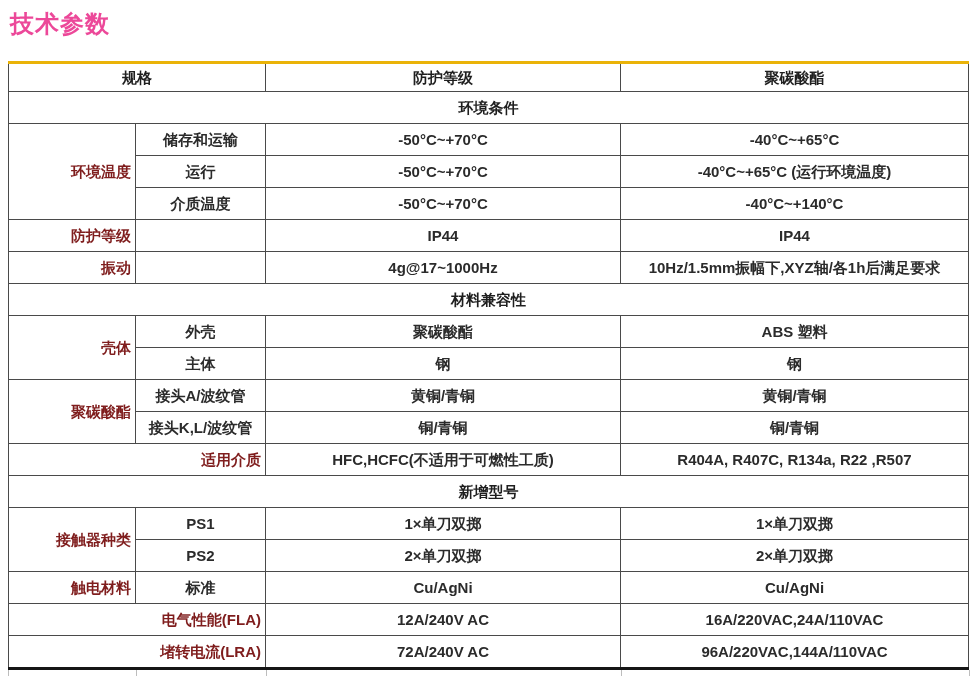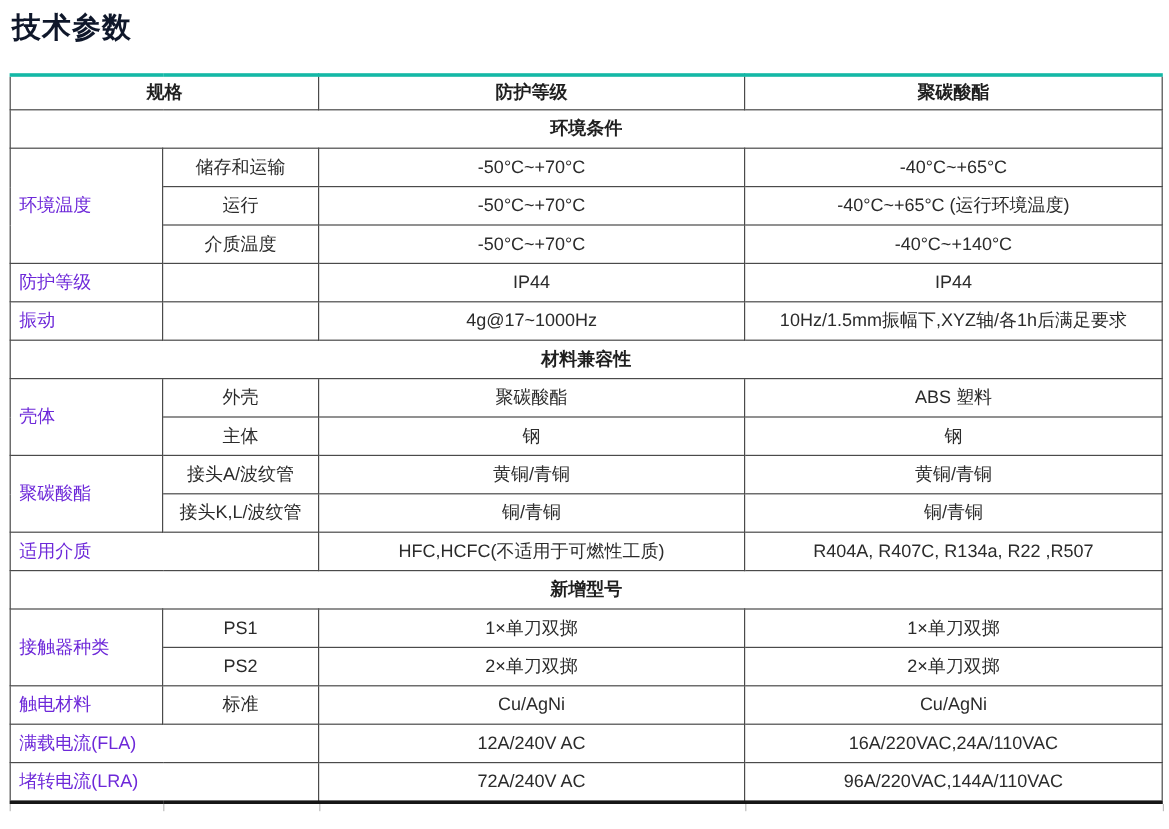--- a/index.html
+++ b/index.html
@@ -12,52 +12,52 @@
     font-family: "Liberation Sans", "DejaVu Sans", sans-serif;
     color: #231f20;
   }
   .page-title {
     font-size: 24px;
     font-weight: bold;
     margin: 0;
     padding: 10px 0 0 10px;
     line-height: 28px;
     letter-spacing: 1px;
-    color: #0f172a;
+    color: #ec4899;
   }
   table.spec-table {
     border-collapse: collapse;
     table-layout: fixed;
     width: 960px;
     margin: 23px 0 0 8px;
-    border-top: 3px solid #14b8a6;
+    border-top: 3px solid #eab308;
     border-bottom: 3px solid #161616;
   }
   .spec-table th, .spec-table td {
     border: 1px solid #4a4a4a;
     font-size: 15px;
     text-align: center;
     vertical-align: middle;
     padding: 0 4px;
     height: 31px;
     line-height: 18px;
     color: #2b2b2b;
-    font-weight: normal;
+    font-weight: bold;
     overflow: hidden;
     white-space: nowrap;
   }
   .spec-table th {
     height: 27px;
     font-weight: bold;
     color: #1f1f1f;
   }
   .spec-table td.label-cell {
-    text-align: left;
-    padding-left: 7px;
-    color: #6d28d9;
+    text-align: right;
+    padding-left: 21px;
+    color: #7f1d1d;
   }
   .spec-table tr.section-row td {
     font-weight: bold;
     color: #1f1f1f;
     font-family: Liberation Serif, serif;
   }
   
   .next-row-sliver {
     position: relative;
     width: 960px;
@@ -177,21 +177,21 @@
       <td>2×单刀双掷</td>
       <td>2×单刀双掷</td>
     </tr>
     <tr>
       <td class="label-cell">触电材料</td>
       <td>标准</td>
       <td>Cu/AgNi</td>
       <td>Cu/AgNi</td>
     </tr>
     <tr>
-      <td class="label-cell" colspan="2">满载电流(FLA)</td>
+      <td class="label-cell" colspan="2">电气性能(FLA)</td>
       <td>12A/240V AC</td>
       <td>16A/220VAC,24A/110VAC</td>
     </tr>
     <tr>
       <td class="label-cell" colspan="2">堵转电流(LRA)</td>
       <td>72A/240V AC</td>
       <td>96A/220VAC,144A/110VAC</td>
     </tr>
   </tbody>
 </table>

